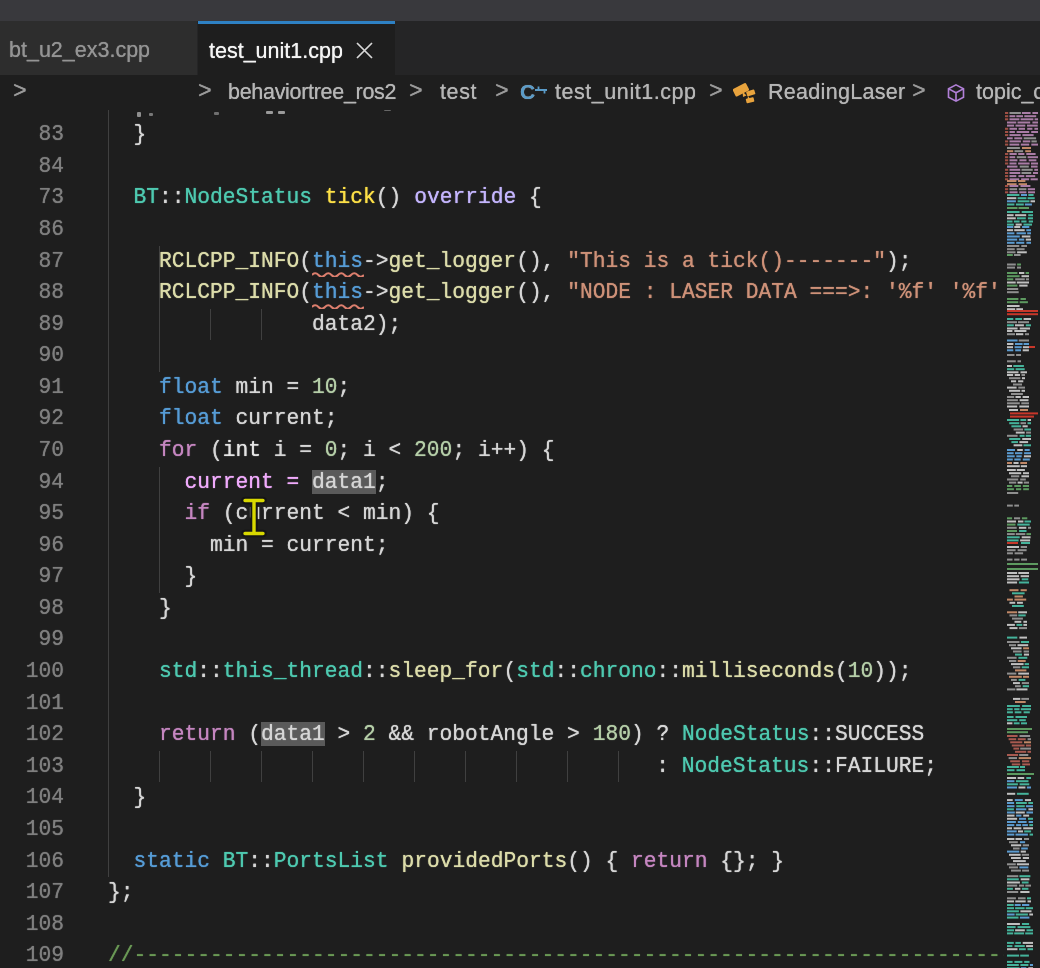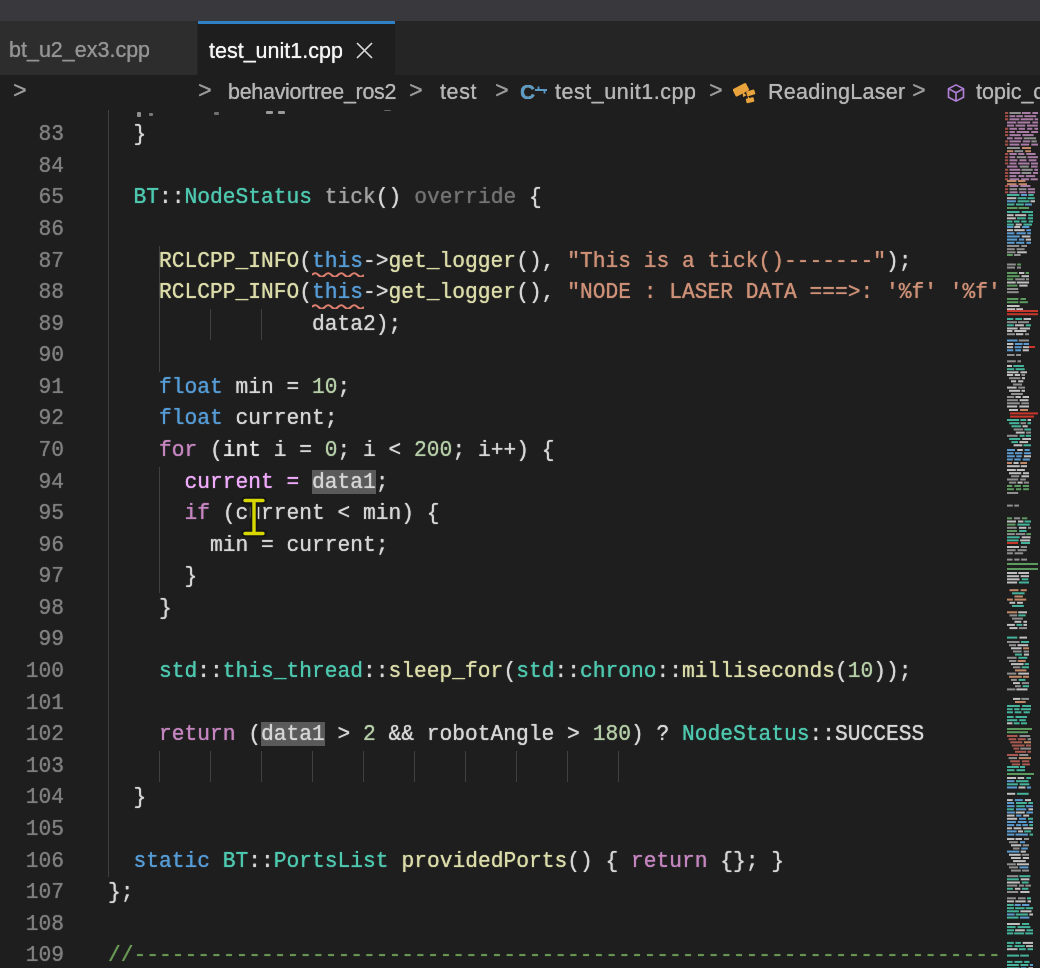--- a/index.html
+++ b/index.html
@@ -68,21 +68,21 @@
       <div class="ig" style="left:261.0px;top:750.8px;height:31.6px"></div>
       <div class="ig" style="left:312.0px;top:750.8px;height:31.6px"></div>
       <div class="ig" style="left:363.0px;top:750.8px;height:31.6px"></div>
       <div class="ig" style="left:414.0px;top:750.8px;height:31.6px"></div>
       <div class="ig" style="left:465.0px;top:750.8px;height:31.6px"></div>
       <div class="ig" style="left:516.0px;top:750.8px;height:31.6px"></div>
       <div class="ig" style="left:567.0px;top:750.8px;height:31.6px"></div>
       <div class="ig" style="left:618.0px;top:750.8px;height:31.6px"></div>
 <div class="ln" style="top:119.18px">83</div>
       <div class="ln" style="top:150.76px">84</div>
-      <div class="ln" style="top:182.34px">65</div>
+      <div class="ln" style="top:182.34px">73</div>
       <div class="ln" style="top:213.92px">86</div>
       <div class="ln" style="top:245.50px">87</div>
       <div class="ln" style="top:277.08px">88</div>
       <div class="ln" style="top:308.66px">89</div>
       <div class="ln" style="top:340.24px">90</div>
       <div class="ln" style="top:371.82px">91</div>
       <div class="ln" style="top:403.40px">92</div>
       <div class="ln" style="top:434.98px">70</div>
       <div class="ln" style="top:466.56px">94</div>
       <div class="ln" style="top:498.14px">95</div>
@@ -96,38 +96,39 @@
       <div class="ln" style="top:750.78px">103</div>
       <div class="ln" style="top:782.36px">104</div>
       <div class="ln" style="top:813.94px">105</div>
       <div class="ln" style="top:845.52px">106</div>
       <div class="ln" style="top:877.10px">107</div>
       <div class="ln" style="top:908.68px">108</div>
       <div class="ln" style="top:940.26px">109</div>
 <div class="cl" style="top:87.60px"></div>
       <div class="cl" style="top:119.18px"><i style="color:#d6d6d6">  }</i></div>
       <div class="cl" style="top:150.76px"></div>
-      <div class="cl" style="top:182.34px"><i style="color:#d6d6d6">  </i><i style="color:#4ec9b0">BT</i><i style="color:#d6d6d6">::</i><i style="color:#4ec9b0">NodeStatus</i><i style="color:#d6d6d6"> </i><i style="color:#a3a3a3">tick</i><i style="color:#d6d6d6">() </i><i style="color:#737373">override</i><i style="color:#d6d6d6"> {</i></div>
+      <div class="cl" style="top:182.34px"><i style="color:#d6d6d6">  </i><i style="color:#4ec9b0">BT</i><i style="color:#d6d6d6">::</i><i style="color:#4ec9b0">NodeStatus</i><i style="color:#d6d6d6"> </i><i style="color:#fde047">tick</i><i style="color:#d6d6d6">() </i><i style="color:#c4b5fd">override</i><i style="color:#d6d6d6"> {</i></div>
       <div class="cl" style="top:213.92px"></div>
       <div class="cl" style="top:245.50px"><i style="color:#d6d6d6">    </i><i style="color:#dcdcaa">RCLCPP_INFO</i><i style="color:#d6d6d6">(</i><i style="color:#569cd6">this</i><i style="color:#d6d6d6">-&gt;</i><i style="color:#dcdcaa">get_logger</i><i style="color:#d6d6d6">(), </i><i style="color:#ce9178">"This is a tick()-------"</i><i style="color:#d6d6d6">);</i></div>
       <div class="cl" style="top:277.08px"><i style="color:#d6d6d6">    </i><i style="color:#dcdcaa">RCLCPP_INFO</i><i style="color:#d6d6d6">(</i><i style="color:#569cd6">this</i><i style="color:#d6d6d6">-&gt;</i><i style="color:#dcdcaa">get_logger</i><i style="color:#d6d6d6">(), </i><i style="color:#ce9178">"NODE : LASER DATA ===&gt;: '%f' '%f' '%f'</i></div>
       <div class="cl" style="top:308.66px"><i style="color:#d6d6d6">                data2);</i></div>
       <div class="cl" style="top:340.24px"></div>
       <div class="cl" style="top:371.82px"><i style="color:#d6d6d6">    </i><i style="color:#569cd6">float</i><i style="color:#d6d6d6"> min = </i><i style="color:#b5cea8">10</i><i style="color:#d6d6d6">;</i></div>
       <div class="cl" style="top:403.40px"><i style="color:#d6d6d6">    </i><i style="color:#569cd6">float</i><i style="color:#d6d6d6"> current;</i></div>
       <div class="cl" style="top:434.98px"><i style="color:#d6d6d6">    </i><i style="color:#c586c0">for</i><i style="color:#d6d6d6"> (</i><i style="color:#e5e5e5">int</i><i style="color:#d6d6d6"> i = </i><i style="color:#b5cea8">0</i><i style="color:#d6d6d6">; i &lt; </i><i style="color:#b5cea8">200</i><i style="color:#d6d6d6">; i++) {</i></div>
       <div class="cl" style="top:466.56px"><i style="color:#f0abfc">      current = </i><i style="color:#d6d6d6;background:#5a5a5a">data1</i><i style="color:#d6d6d6">;</i></div>
       <div class="cl" style="top:498.14px"><i style="color:#d6d6d6">      </i><i style="color:#c586c0">if</i><i style="color:#d6d6d6"> (current &lt; min) {</i></div>
       <div class="cl" style="top:529.72px"><i style="color:#d6d6d6">        min = current;</i></div>
       <div class="cl" style="top:561.30px"><i style="color:#d6d6d6">      }</i></div>
       <div class="cl" style="top:592.88px"><i style="color:#d6d6d6">    }</i></div>
       <div class="cl" style="top:624.46px"></div>
       <div class="cl" style="top:656.04px"><i style="color:#d6d6d6">    </i><i style="color:#4ec9b0">std</i><i style="color:#d6d6d6">::</i><i style="color:#4ec9b0">this_thread</i><i style="color:#d6d6d6">::</i><i style="color:#dcdcaa">sleep_for</i><i style="color:#d6d6d6">(</i><i style="color:#4ec9b0">std</i><i style="color:#d6d6d6">::</i><i style="color:#4ec9b0">chrono</i><i style="color:#d6d6d6">::</i><i style="color:#dcdcaa">milliseconds</i><i style="color:#d6d6d6">(</i><i style="color:#b5cea8">10</i><i style="color:#d6d6d6">));</i></div>
       <div class="cl" style="top:687.62px"></div>
       <div class="cl" style="top:719.20px"><i style="color:#d6d6d6">    </i><i style="color:#c586c0">return</i><i style="color:#d6d6d6"> (</i><i style="color:#d6d6d6;background:#5a5a5a">data1</i><i style="color:#d6d6d6"> &gt; </i><i style="color:#b5cea8">2</i><i style="color:#d6d6d6"> &amp;&amp; robotAngle &gt; </i><i style="color:#b5cea8">180</i><i style="color:#d6d6d6">) ? </i><i style="color:#4ec9b0">NodeStatus</i><i style="color:#d6d6d6">::</i><i style="color:#d6d6d6">SUCCESS</i></div>
+      <div class="cl" style="top:750.78px"><i style="color:#d6d6d6">                                           : </i><i style="color:#4ec9b0">NodeStatus</i><i style="color:#d6d6d6">::</i><i style="color:#d6d6d6">FAILURE;</i></div>
       <div class="cl" style="top:782.36px"><i style="color:#d6d6d6">  }</i></div>
       <div class="cl" style="top:813.94px"></div>
       <div class="cl" style="top:845.52px"><i style="color:#d6d6d6">  </i><i style="color:#569cd6">static</i><i style="color:#d6d6d6"> </i><i style="color:#4ec9b0">BT</i><i style="color:#d6d6d6">::</i><i style="color:#4ec9b0">PortsList</i><i style="color:#d6d6d6"> </i><i style="color:#dcdcaa">providedPorts</i><i style="color:#d6d6d6">() { </i><i style="color:#c586c0">return</i><i style="color:#d6d6d6"> {}; }</i></div>
       <div class="cl" style="top:877.10px"><i style="color:#d6d6d6">};</i></div>
       <div class="cl" style="top:908.68px"></div>
       <div class="cl" style="top:940.26px"><i style="color:#6a9955">//----------------------------------------------------------------------</i></div>
 <svg class="sqg" style="left:312px;top:271.0px" width="52" height="6" viewBox="0 0 52 6">
         <path d="M0 4 Q 3.25 0.5 6.5 4 T 13 4 T 19.5 4 T 26 4 T 32.5 4 T 39 4 T 45.5 4 T 52 4" stroke="#dd7f6e" stroke-width="2" fill="none"></path>
       </svg>
       <svg class="sqg" style="left:312px;top:302.6px" width="52" height="6" viewBox="0 0 52 6">

